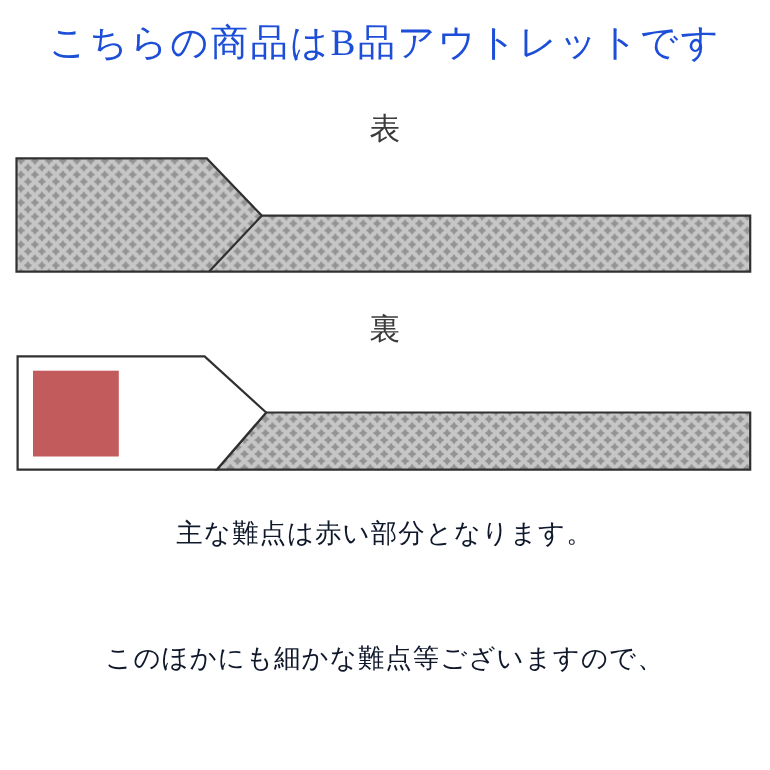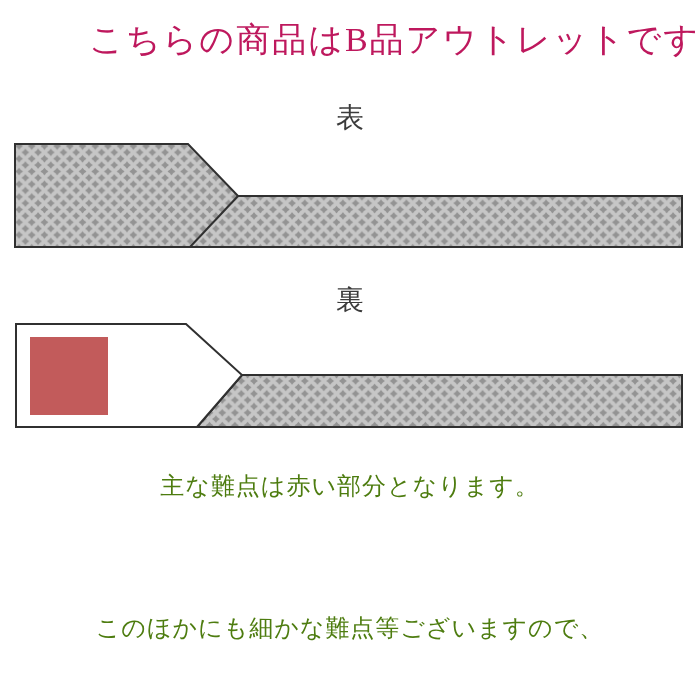--- a/index.html
+++ b/index.html
@@ -13,25 +13,25 @@
     position: relative;
     overflow: hidden;
     font-family: "Liberation Serif", "DejaVu Serif", serif;
     color: #3d3d3d;
   }
   .page-title {
     position: absolute;
     top: 17px;
     left: 0;
     width: 700px;
-    text-align: right;
+    text-align: center;
     font-size: 34px;
     line-height: 46px;
     letter-spacing: 2px;
-    color: #be185d;
+    color: #1d4ed8;
     white-space: nowrap;
   }
   .side-label {
     position: absolute;
     left: 0;
     width: 700px;
     text-align: center;
     font-size: 28px;
     line-height: 36px;
     color: #3b3b3b;
@@ -46,24 +46,24 @@
     height: 700px;
   }
   .note {
     position: absolute;
     left: 0;
     width: 700px;
     text-align: center;
     font-size: 24px;
     line-height: 36.5px;
     letter-spacing: 1px;
-    color: #4d7c0f;
+    color: #0f172a;
   }
   .note.disclaimer { top: 468px; }
-  .note.additional { top: 610px; }
+  .note.additional { top: 581px; }
   .note div { white-space: nowrap; }
 </style>
 </head>
 <body>
 
 <div class="page-title">こちらの商品はB品アウトレットです</div>
 
 <div class="side-label front">表</div>
 
 <div class="side-label back">裏</div>

